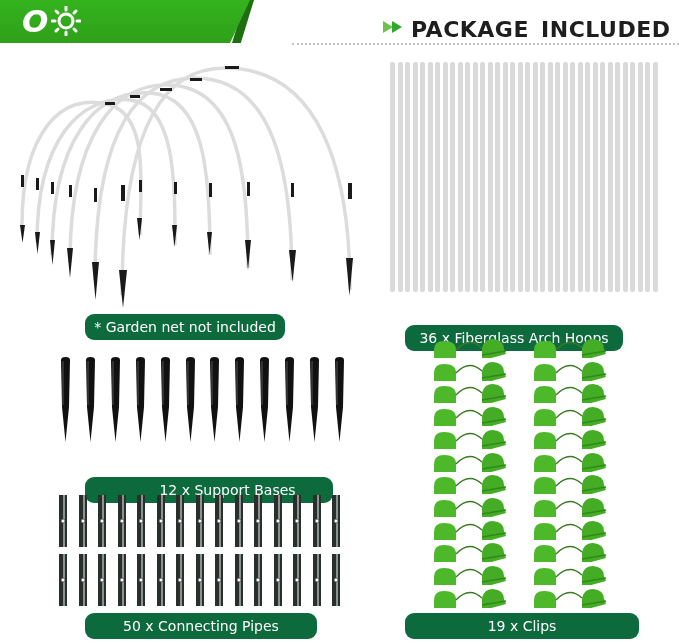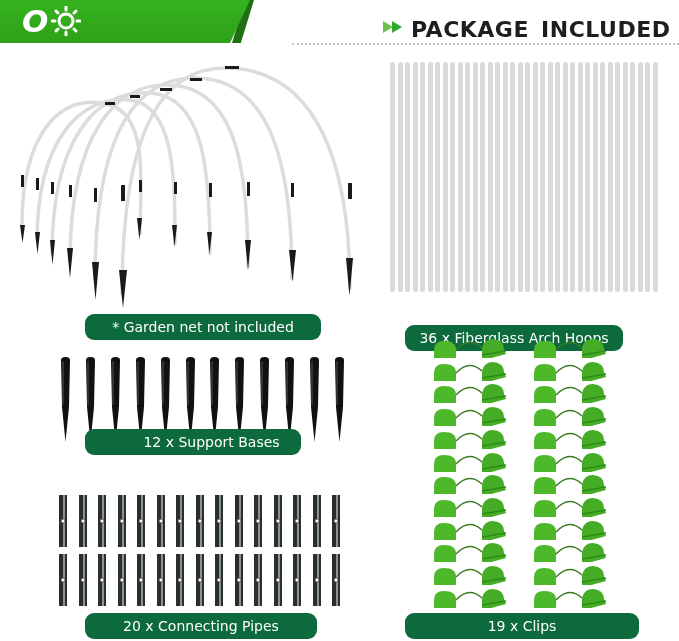--- a/index.html
+++ b/index.html
@@ -128,21 +128,21 @@
       <rect x="291" y="183" width="3" height="14"></rect>
         <rect x="348" y="183" width="4" height="16"></rect>
       <rect x="225" y="66" width="14" height="3"></rect>
         <rect x="190" y="78" width="12" height="3"></rect>
       <rect x="160" y="88" width="12" height="3"></rect>
         <rect x="130" y="95" width="10" height="3"></rect>
       <rect x="105" y="102" width="10" height="3"></rect>
     </g>
   </svg>
 </div>
-<div class="badge" style="left:85px;top:314px;width:236px;">* Garden net not included</div>
+<div class="badge" style="left:85px;top:314px;width:200px;">* Garden net not included</div>
 
 <div class="rods" id="rods">
     <div class="rod" style="background: rgb(218, 218, 218);"></div>
     <div class="rod" style="background: rgb(218, 218, 218);"></div>
     <div class="rod" style="background: rgb(218, 218, 218);"></div>
     <div class="rod" style="background: rgb(218, 218, 218);"></div>
     <div class="rod" style="background: rgb(218, 218, 218);"></div>
     <div class="rod" style="background: rgb(218, 218, 218);"></div>
     <div class="rod" style="background: rgb(218, 218, 218);"></div>
     <div class="rod" style="background: rgb(218, 218, 218);"></div>
@@ -220,21 +220,21 @@
       </svg></div>
     <div class="stake"><svg width="11" height="85" viewBox="0 0 11 85">
         <path d="M1,3 Q1,0 5.5,0 Q10,0 10,3 L9,50 L5.5,85 L2,50 Z" fill="#111"></path>
         <path d="M3,4 L3,48" stroke="#555" stroke-width="1"></path>
       </svg></div>
     <div class="stake"><svg width="11" height="85" viewBox="0 0 11 85">
         <path d="M1,3 Q1,0 5.5,0 Q10,0 10,3 L9,50 L5.5,85 L2,50 Z" fill="#111"></path>
         <path d="M3,4 L3,48" stroke="#555" stroke-width="1"></path>
       </svg></div>
   </div>
-<div class="badge" style="left:85px;top:429px;width:216px;padding-left:37px;">12 x Support Bases</div>
+<div class="badge" style="left:85px;top:477px;width:248px;padding-left:37px;">12 x Support Bases</div>
 
 <div class="pipes-row" id="pipes1" style="top:495px;">
     <div class="pipe"><svg width="10" height="52" viewBox="0 0 10 52">
         <rect x="1" y="0" width="8" height="52" fill="#2b2f2c"></rect>
         <rect x="5" y="0" width="2" height="52" fill="#8a948e"></rect>
         <circle cx="5" cy="26" r="2" fill="#fff" stroke="#444" stroke-width="0.8"></circle>
       </svg></div>
     <div class="pipe"><svg width="10" height="52" viewBox="0 0 10 52">
         <rect x="1" y="0" width="8" height="52" fill="#2b2f2c"></rect>
         <rect x="5" y="0" width="2" height="52" fill="#8a948e"></rect>
@@ -376,21 +376,21 @@
         <rect x="1" y="0" width="8" height="52" fill="#2b2f2c"></rect>
         <rect x="5" y="0" width="2" height="52" fill="#8a948e"></rect>
         <circle cx="5" cy="26" r="2" fill="#fff" stroke="#444" stroke-width="0.8"></circle>
       </svg></div>
     <div class="pipe"><svg width="10" height="52" viewBox="0 0 10 52">
         <rect x="1" y="0" width="8" height="52" fill="#2b2f2c"></rect>
         <rect x="5" y="0" width="2" height="52" fill="#8a948e"></rect>
         <circle cx="5" cy="26" r="2" fill="#fff" stroke="#444" stroke-width="0.8"></circle>
       </svg></div>
   </div>
-<div class="badge" style="left:85px;top:613px;width:232px;">20 x Connecting Pipes</div>
+<div class="badge" style="left:85px;top:613px;width:232px;">50 x Connecting Pipes</div>
 
 <div class="clip-col" id="clips1" style="left:432px;">
     <div class="clip"><svg width="75" height="20" viewBox="0 0 75 20">
         <path d="M2,20 L2,12 Q2,3 12,3 Q24,3 24,12 L24,20 Z" fill="#4cb82a"></path>
         <path d="M24,12 Q37,-2 50,10" fill="none" stroke="#3a7a22" stroke-width="1.3"></path>
         <path d="M50,20 L50,10 Q52,1 61,1 Q72,2 72,11 L74,16 L52,22 Z" fill="#45ad25"></path>
         <path d="M50,17 L74,13" stroke="#2f8a19" stroke-width="1.5"></path>
       </svg></div>
     <div class="clip"><svg width="75" height="20" viewBox="0 0 75 20">
         <path d="M2,20 L2,12 Q2,3 12,3 Q24,3 24,12 L24,20 Z" fill="#4cb82a"></path>

